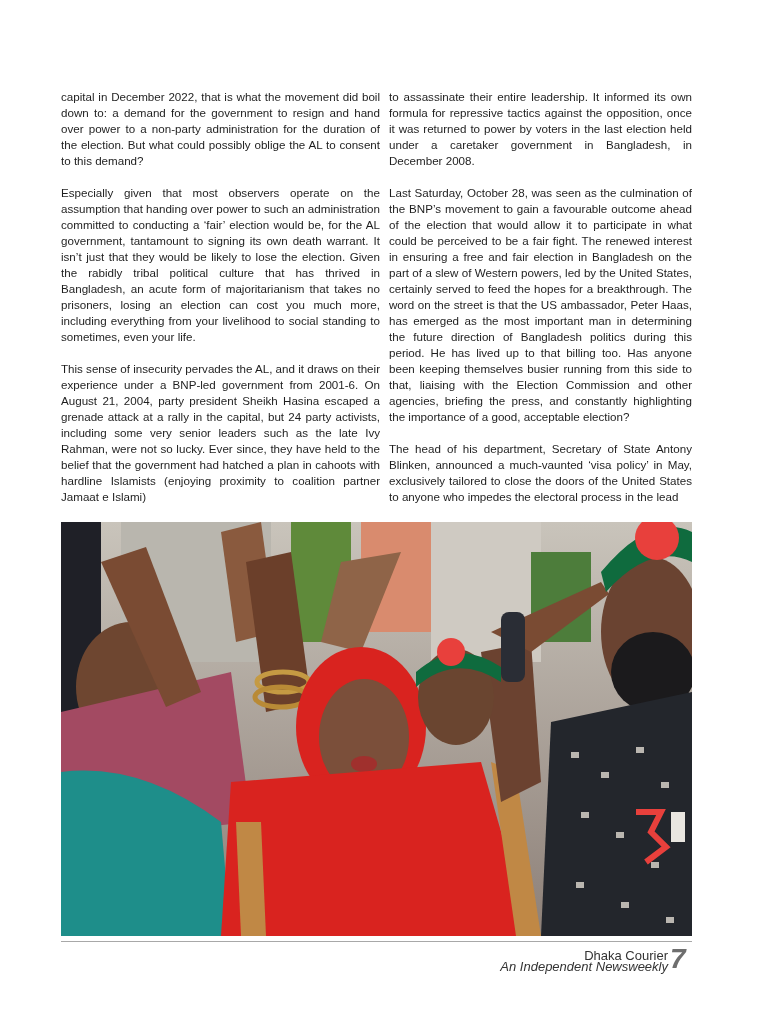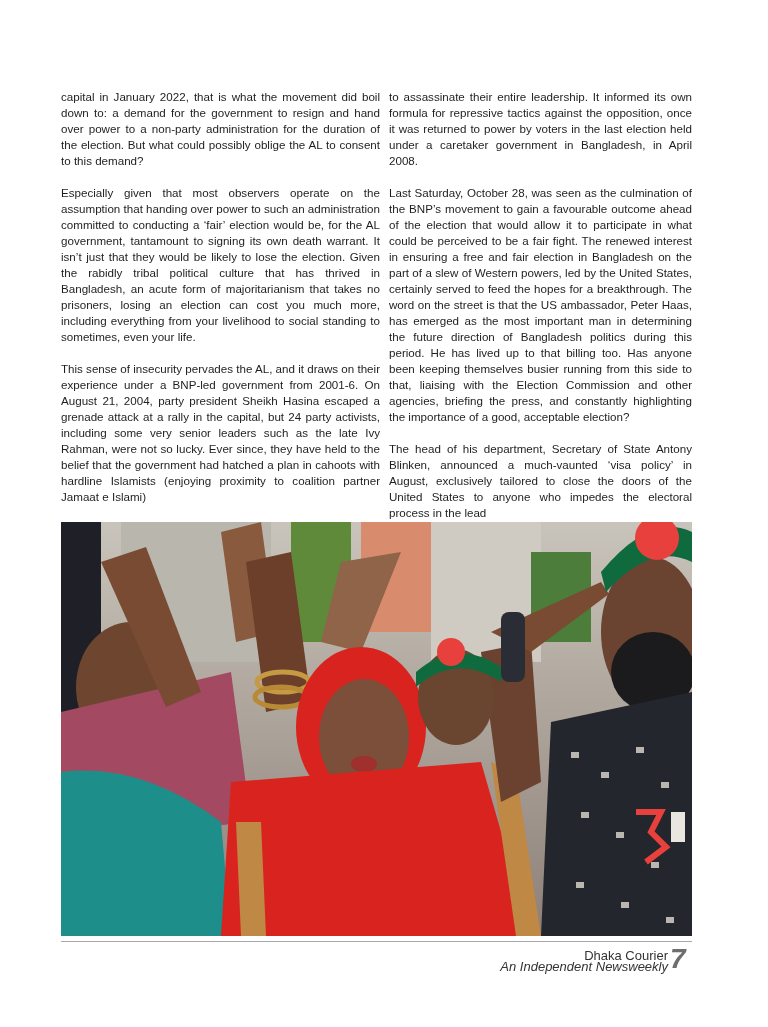--- a/index.html
+++ b/index.html
@@ -53,29 +53,29 @@
     font-style: italic;
     font-size: 28px;
     line-height: 28px;
     color: #6e6e6e;
   }
 </style>
 </head>
 <body>
 
 <div class="col col-left">
-  <p>capital in January 2022, that is what the movement did boil down to: a demand for the government to resign and hand over power to a non-party administration for the duration of the election. But what could possibly oblige the AL to consent to this demand?</p>
+  <p>capital in December 2022, that is what the movement did boil down to: a demand for the government to resign and hand over power to a non-party administration for the duration of the election. But what could possibly oblige the AL to consent to this demand?</p>
   <p>Especially given that most observers operate on the assumption that handing over power to such an administration committed to conducting a ‘fair’ election would be, for the AL government, tantamount to signing its own death warrant. It isn’t just that they would be likely to lose the election. Given the rabidly tribal political culture that has thrived in Bangladesh, an acute form of majoritarianism that takes no prisoners, losing an election can cost you much more, including everything from your livelihood to social standing to sometimes, even your life.</p>
   <p>This sense of insecurity pervades the AL, and it draws on their experience under a BNP-led government from 2001-6. On August 21, 2004, party president Sheikh Hasina escaped a grenade attack at a rally in the capital, but 24 party activists, including some very senior leaders such as the late Ivy Rahman, were not so lucky. Ever since, they have held to the belief that the government had hatched a plan in cahoots with hardline Islamists (enjoying proximity to coalition partner Jamaat e Islami)</p>
 </div>
 
 <div class="col col-right">
-  <p>to assassinate their entire leadership. It informed its own formula for repressive tactics against the opposition, once it was returned to power by voters in the last election held under a caretaker government in Bangladesh, in April 2008.</p>
+  <p>to assassinate their entire leadership. It informed its own formula for repressive tactics against the opposition, once it was returned to power by voters in the last election held under a caretaker government in Bangladesh, in December 2008.</p>
   <p>Last Saturday, October 28, was seen as the culmination of the BNP’s movement to gain a favourable outcome ahead of the election that would allow it to participate in what could be perceived to be a fair fight. The renewed interest in ensuring a free and fair election in Bangladesh on the part of a slew of Western powers, led by the United States, certainly served to feed the hopes for a breakthrough. The word on the street is that the US ambassador, Peter Haas, has emerged as the most important man in determining the future direction of Bangladesh politics during this period. He has lived up to that billing too. Has anyone been keeping themselves busier running from this side to that, liaising with the Election Commission and other agencies, briefing the press, and constantly highlighting the importance of a good, acceptable election?</p>
-  <p>The head of his department, Secretary of State Antony Blinken, announced a much-vaunted ‘visa policy’ in August, exclusively tailored to close the doors of the United States to anyone who impedes the electoral process in the lead</p>
+  <p>The head of his department, Secretary of State Antony Blinken, announced a much-vaunted ‘visa policy’ in May, exclusively tailored to close the doors of the United States to anyone who impedes the electoral process in the lead</p>
 </div>
 
 <div class="photo" title="Protesters at a rally; woman in red headscarf shouting and pointing, men wearing Bangladesh flag headbands">
   <svg viewBox="0 0 631 414" preserveAspectRatio="none">
     <defs>
       <linearGradient id="bg" x1="0" y1="0" x2="0" y2="1">
         <stop offset="0" stop-color="#c9c4bb"></stop>
         <stop offset="1" stop-color="#8d8078"></stop>
       </linearGradient>
     </defs>

